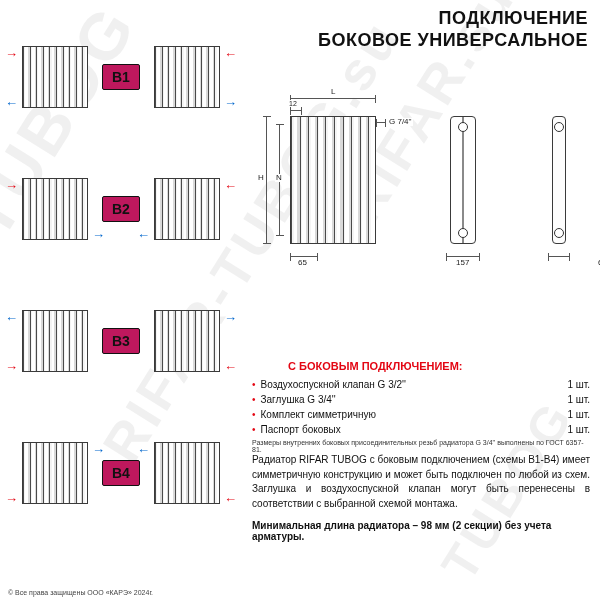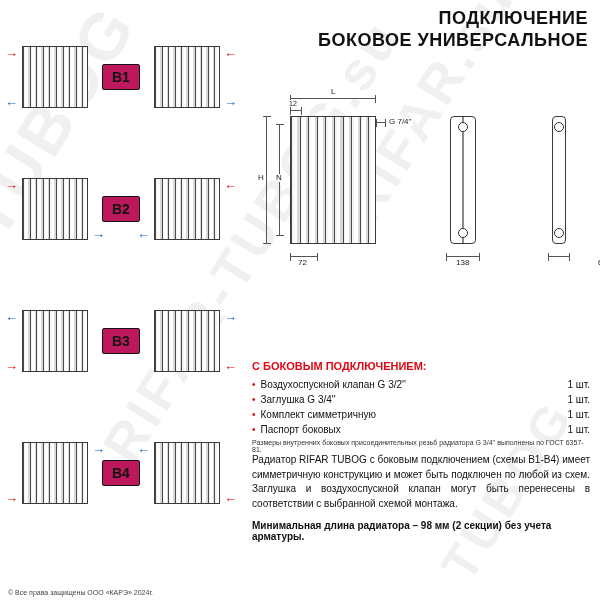--- a/index.html
+++ b/index.html
@@ -48,21 +48,21 @@
   .sv{position:absolute;top:28px;box-sizing:border-box;border:1px solid #3a3a3a;border-radius:4px;background:#fdfdfd;}
   .sv.sv1{left:198px;width:26px;height:128px;
     background:linear-gradient(90deg,#fff 46%,#8a8a8a 46%,#8a8a8a 54%,#fff 54%);}
   .sv.sv2{left:300px;width:14px;height:128px;}
   .sv-circle{position:absolute;left:50%;width:8px;height:8px;margin-left:-5px;border:1px solid #333;border-radius:50%;background:#fff;}
   .sv-circle.top{top:5px;} .sv-circle.bot{bottom:5px;}
   .caption{position:absolute;left:0;top:188px;font-size:8px;color:#222;}
   
   .equip{position:absolute;left:252px;top:358px;width:338px;z-index:2;}
   .equip-h1{font-size:11px;font-weight:800;}
-  .equip-h2{font-size:11px;font-weight:800;margin-top:2px;}
+  .equip-h2{font-size:11px;font-weight:800;margin-top:2px;margin-left:36px;}
   .equip-list{margin-top:7px;}
   .equip-row{display:flex;align-items:baseline;font-size:10px;margin-bottom:4px;}
   .bullet{font-size:10px;margin-right:5px;}
   .equip-label{flex:0 0 auto;}
   .equip-qty{margin-left:auto;text-align:right;}
   .equip-note{font-size:7px;color:#333;margin-top:3px;}
   .equip-par{font-size:10px;line-height:1.45;text-align:justify;}
   .equip-bold{font-size:10px;font-weight:800;margin-top:9px;}
   
   .footer{position:absolute;left:8px;bottom:4px;font-size:7px;color:#444;z-index:2;}
@@ -151,28 +151,28 @@
 
     <div class="dim-h" style="left:124px;top:34px;width:10px;"></div>
     <span class="dim-label" style="left:136px;top:30px;">G 7/4''</span>
 
     <div class="dim-v" style="left:14px;top:28px;height:128px;"></div>
     <span class="dim-label" style="left:5px;top:86px;">H</span>
     <div class="dim-v" style="left:27px;top:36px;height:112px;"></div>
     <span class="dim-label" style="left:23px;top:86px;">N</span>
 
     <div class="dim-h" style="left:38px;top:168px;width:28px;"></div>
-    <span class="dim-label" style="left:45px;top:171px;">72</span>
+    <span class="dim-label" style="left:45px;top:171px;">65</span>
 
     <div class="sv sv1">
       <span class="sv-circle top"></span>
       <span class="sv-circle bot"></span>
     </div>
     <div class="dim-h" style="left:194px;top:168px;width:34px;"></div>
-    <span class="dim-label" style="left:203px;top:171px;">138</span>
+    <span class="dim-label" style="left:203px;top:171px;">157</span>
 
     <div class="sv sv2">
       <span class="sv-circle top"></span>
       <span class="sv-circle bot"></span>
     </div>
     <div class="dim-h" style="left:296px;top:168px;width:22px;"></div>
     <span class="dim-label" style="left:301px;top:171px;margin-left:44px;">66</span>
 
   </div>
 

